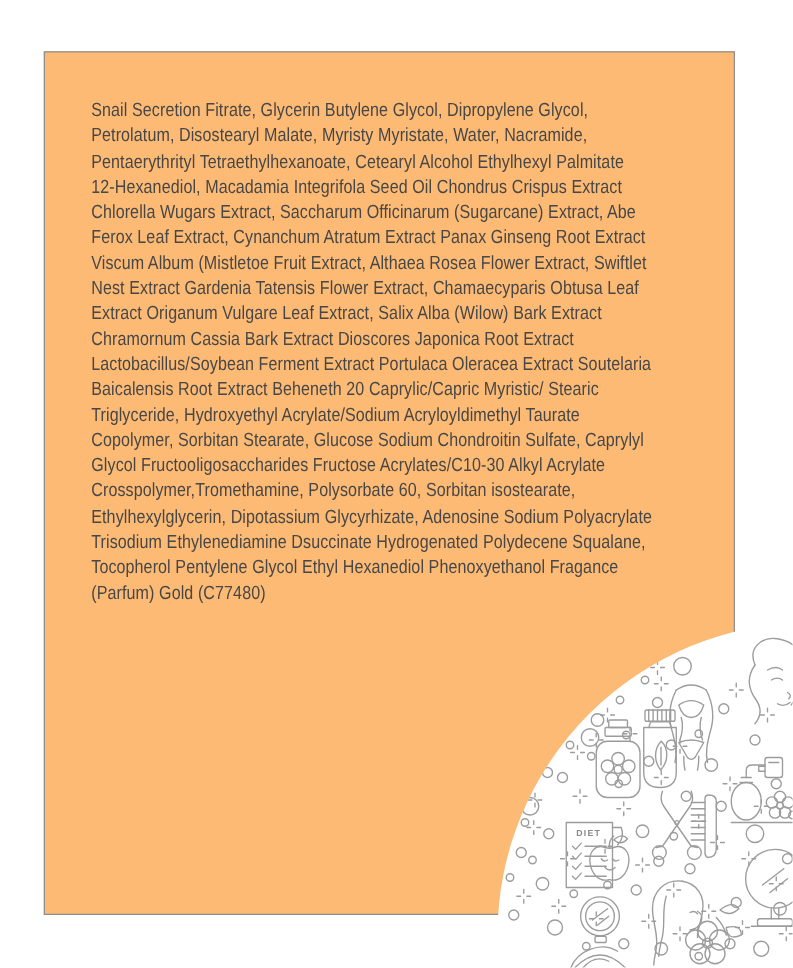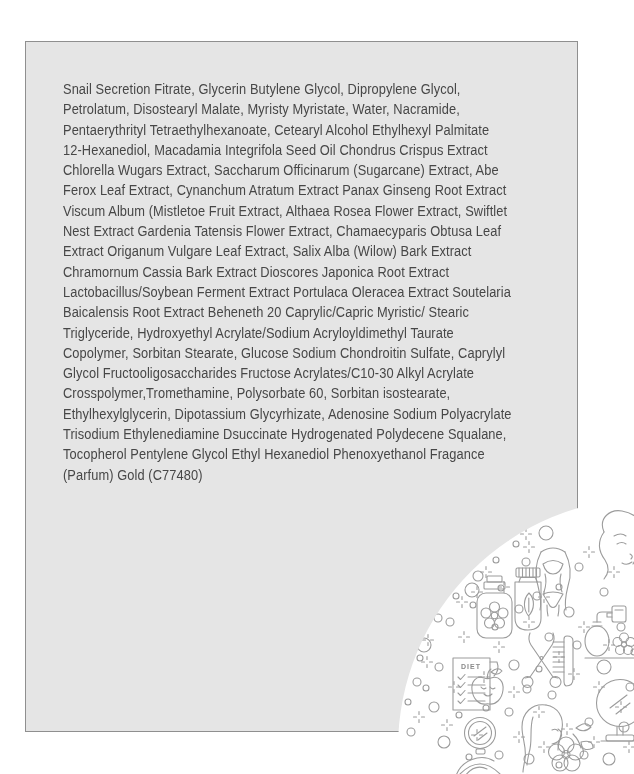--- a/index.html
+++ b/index.html
@@ -4,25 +4,25 @@
 <style>
   html, body { margin: 0; padding: 0; overflow: hidden; }
   body {
     width: 634px; height: 774px;
     background: #ffffff;
     position: relative;
     font-family: "Liberation Sans", sans-serif;
   }
   .page { position: absolute; inset: 0; }
   .panel {
-    position: absolute; left: 25px; top: 41px;
+    position: absolute; left: 35px; top: 41px;
     width: 553px; height: 691px;
     border: 1px solid #8f8f8f;
     box-sizing: border-box;
-    background: #e5e5e5;
+    background: #fdba74;
   }
   .text-block {
     position: absolute; left: 37px; top: 37px;
     transform: scaleX(0.845);
     transform-origin: 0 0;
     color: #474747;
     font-size: 15.2px;
     line-height: 20.3px;
     letter-spacing: 0.1px;
     font-weight: 400;

